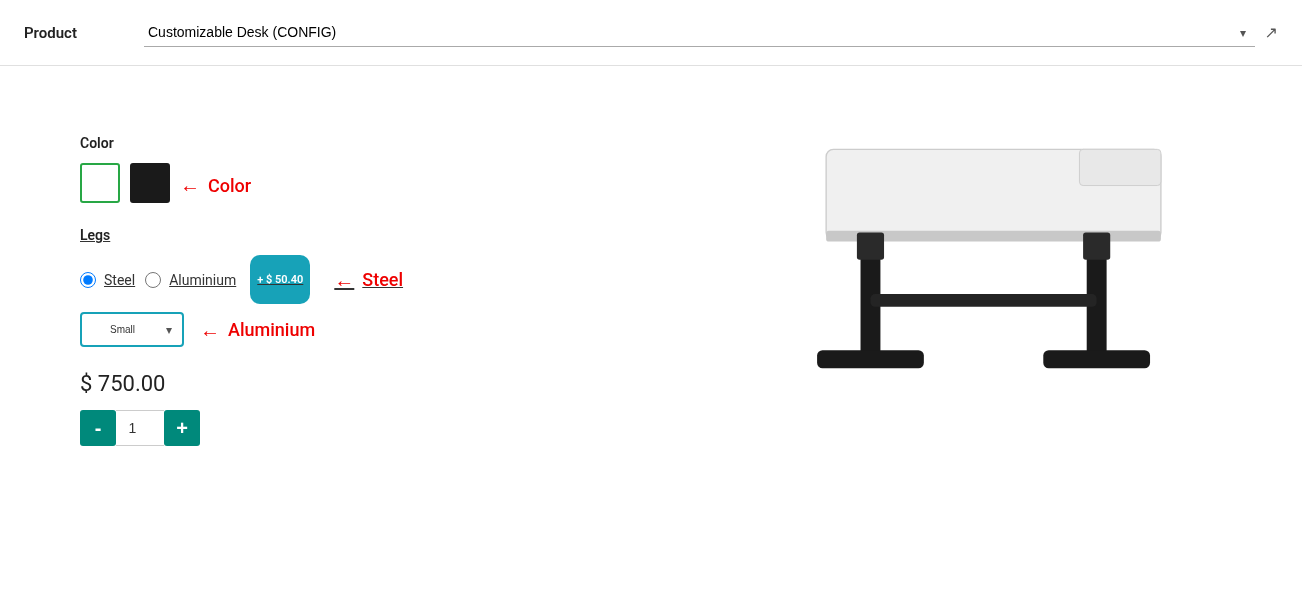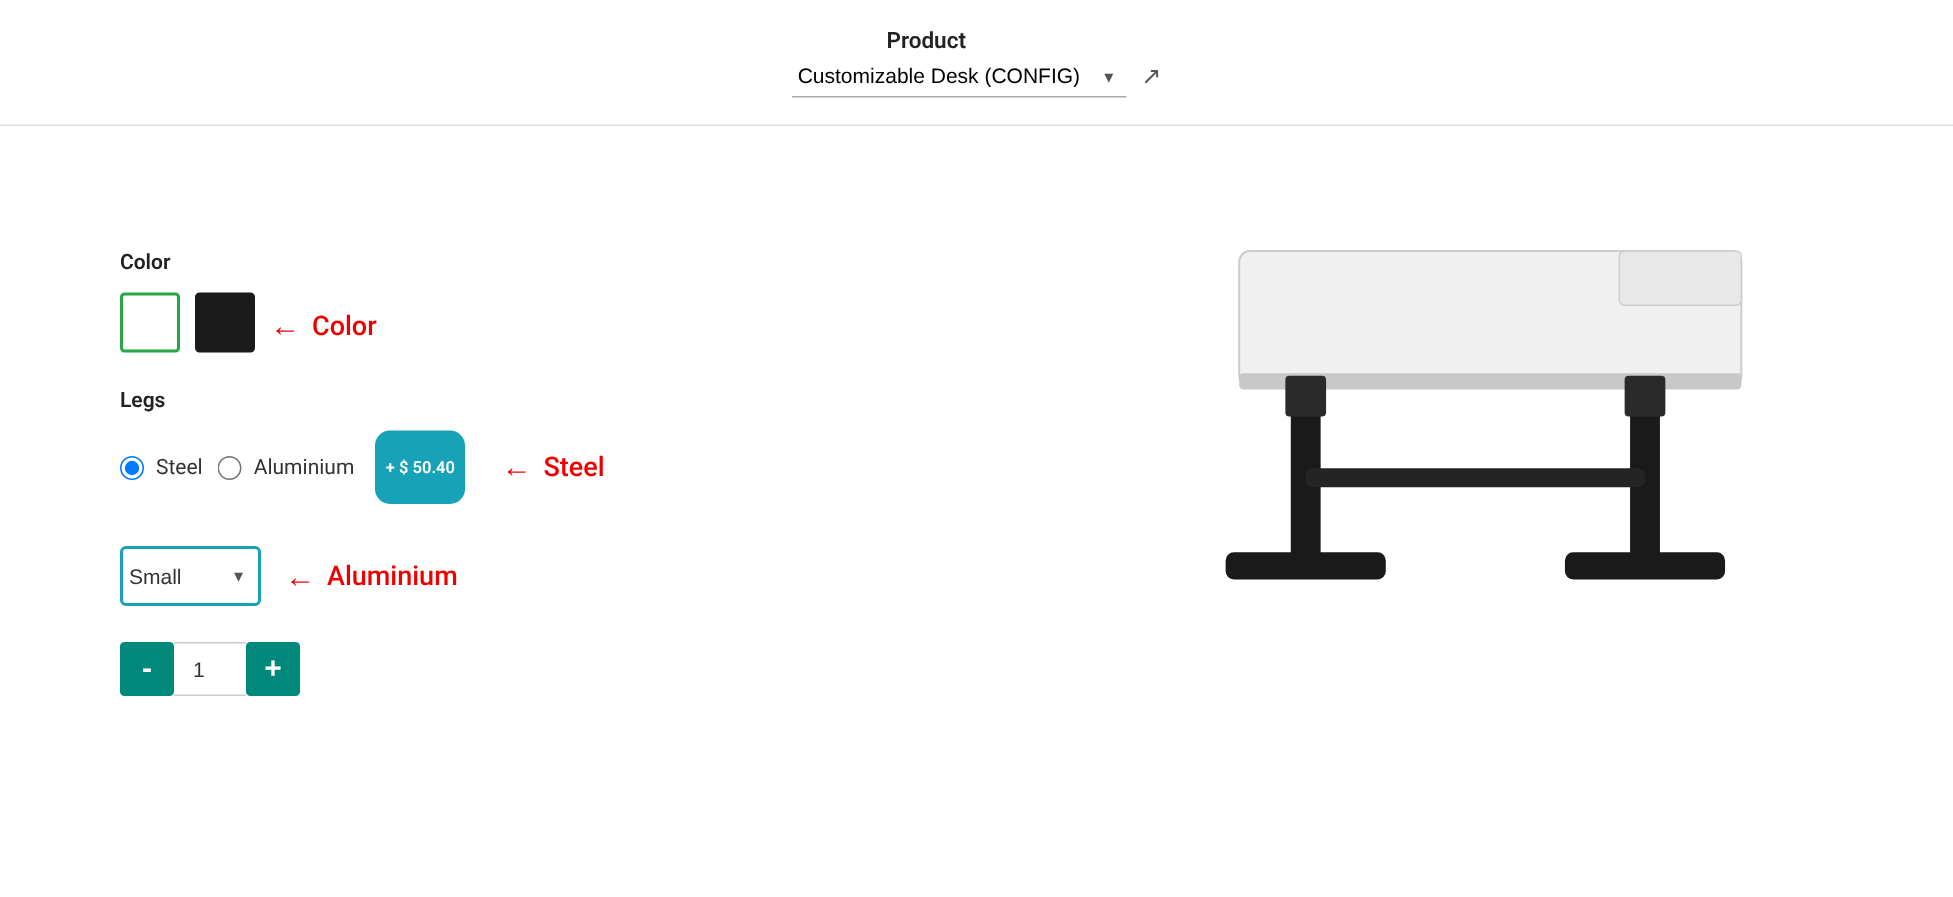--- a/index.html
+++ b/index.html
@@ -8,21 +8,20 @@
       background: #fff;
       color: #333;
       font-size: 14px;
     }
 
     .header-row {
       display: flex;
       align-items: center;
       padding: 18px 24px;
       border-bottom: 1px solid #e0e0e0;
-      flex-direction: column;
     }
 
     .product-label {
       font-size: 15px;
       font-weight: 600;
       color: #222;
       min-width: 120px;
     }
 
     .product-select-wrapper {
@@ -114,21 +113,21 @@
       font-size: 18px;
       font-weight: 500;
       margin-left: 10px;
     }
 
     .arrow-left {
       font-size: 20px;
       color: #e00;
     }
 
-    .legs-section { margin-bottom: 28px; }
+    .legs-section { margin-bottom: 8px; text-decoration: underline; }
 
     .radio-options {
       display: flex;
       gap: 10px;
     }
 
     .radio-row {
       display: flex;
       align-items: center;
       gap: 8px;
@@ -170,22 +169,22 @@
 
     .size-select-wrapper {
       position: relative;
       max-width: 480px;
     }
 
     .size-select {
       width: 100%;
       border: 2px solid #17a2b8;
       border-radius: 4px;
-      padding: 10px 36px 10px 4px;
-      font-size: 14px;
+      padding: 10px 36px 10px 28px;
+      font-size: 10px;
       color: #333;
       appearance: none;
       background: #fff;
       cursor: pointer;
       outline: none;
     }
 
     .size-select-chevron {
       position: absolute;
       right: 12px;
@@ -323,20 +322,21 @@
           </select>
           <span class="size-select-chevron">▾</span>
         </div>
         <div class="size-annotation">
           <span class="arrow-left">←</span>
           <span>Aluminium</span>
         </div>
       </div>
     </div>
 
+    <div class="price-row">$ 750.00</div>
 
     <div class="quantity-row">
       <button class="qty-btn">-</button>
       <input type="number" class="qty-input" value="1" min="1" style="">
       <button class="qty-btn">+</button>
     </div>
 
   </div>
 
   <div class="product-image-panel">

